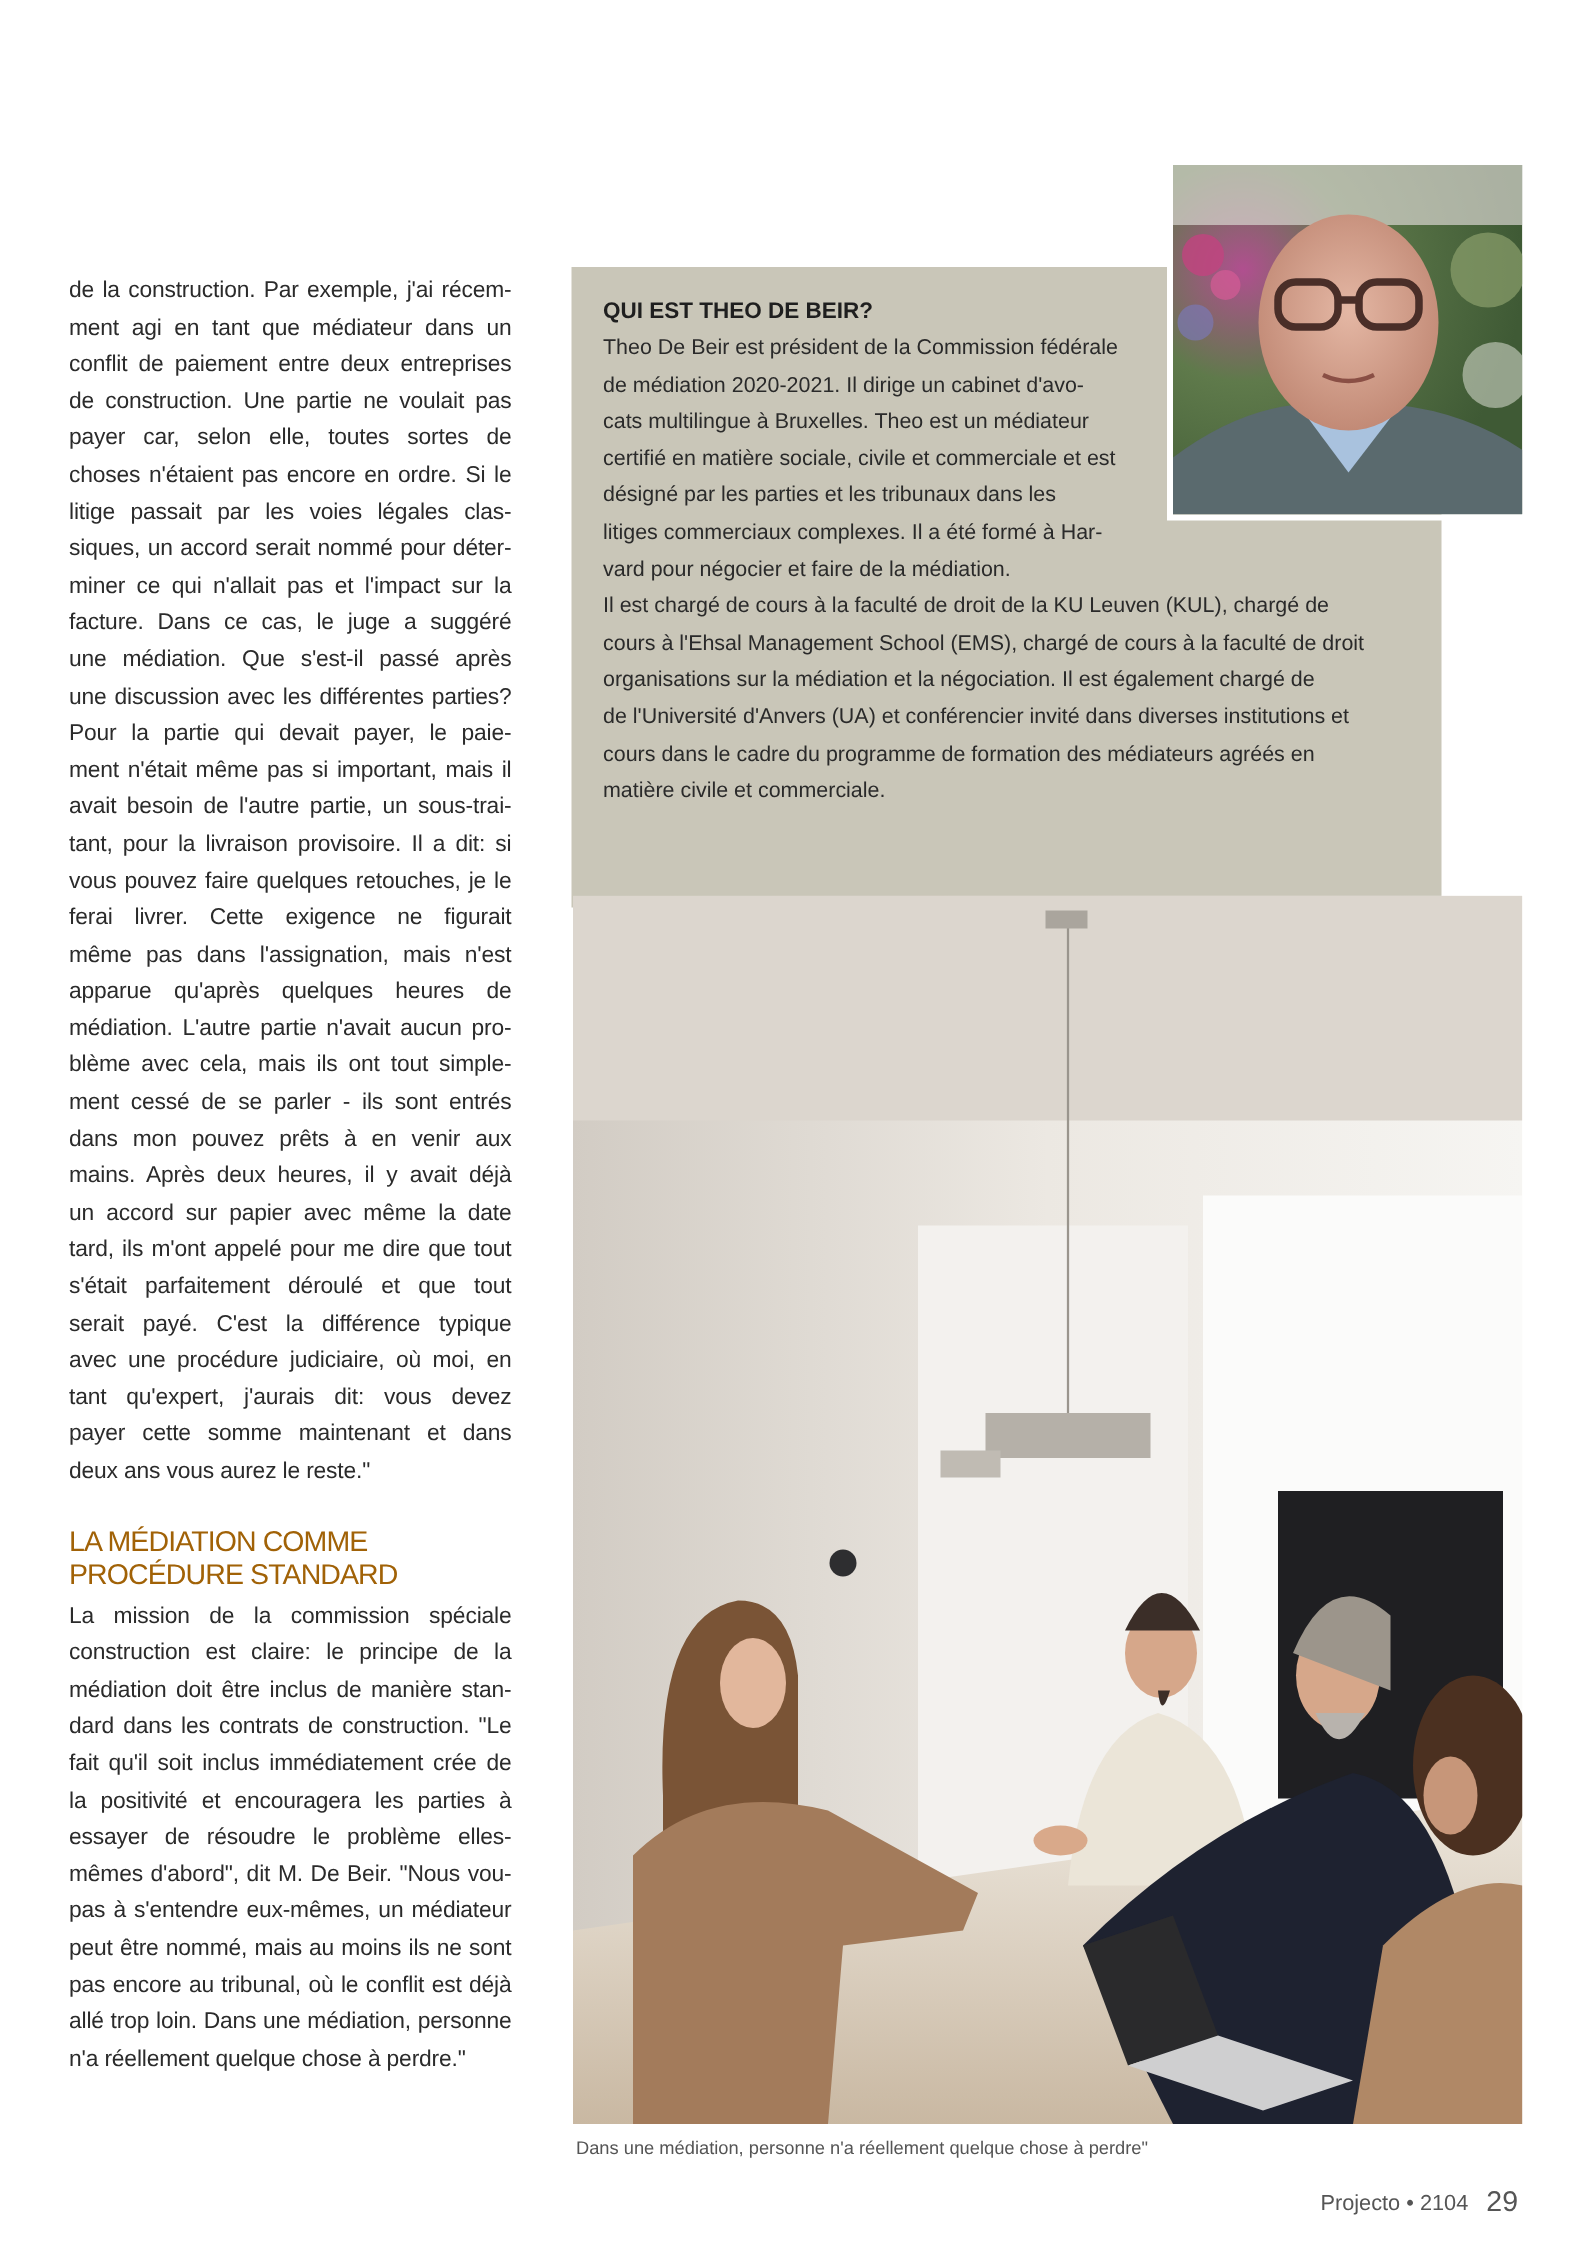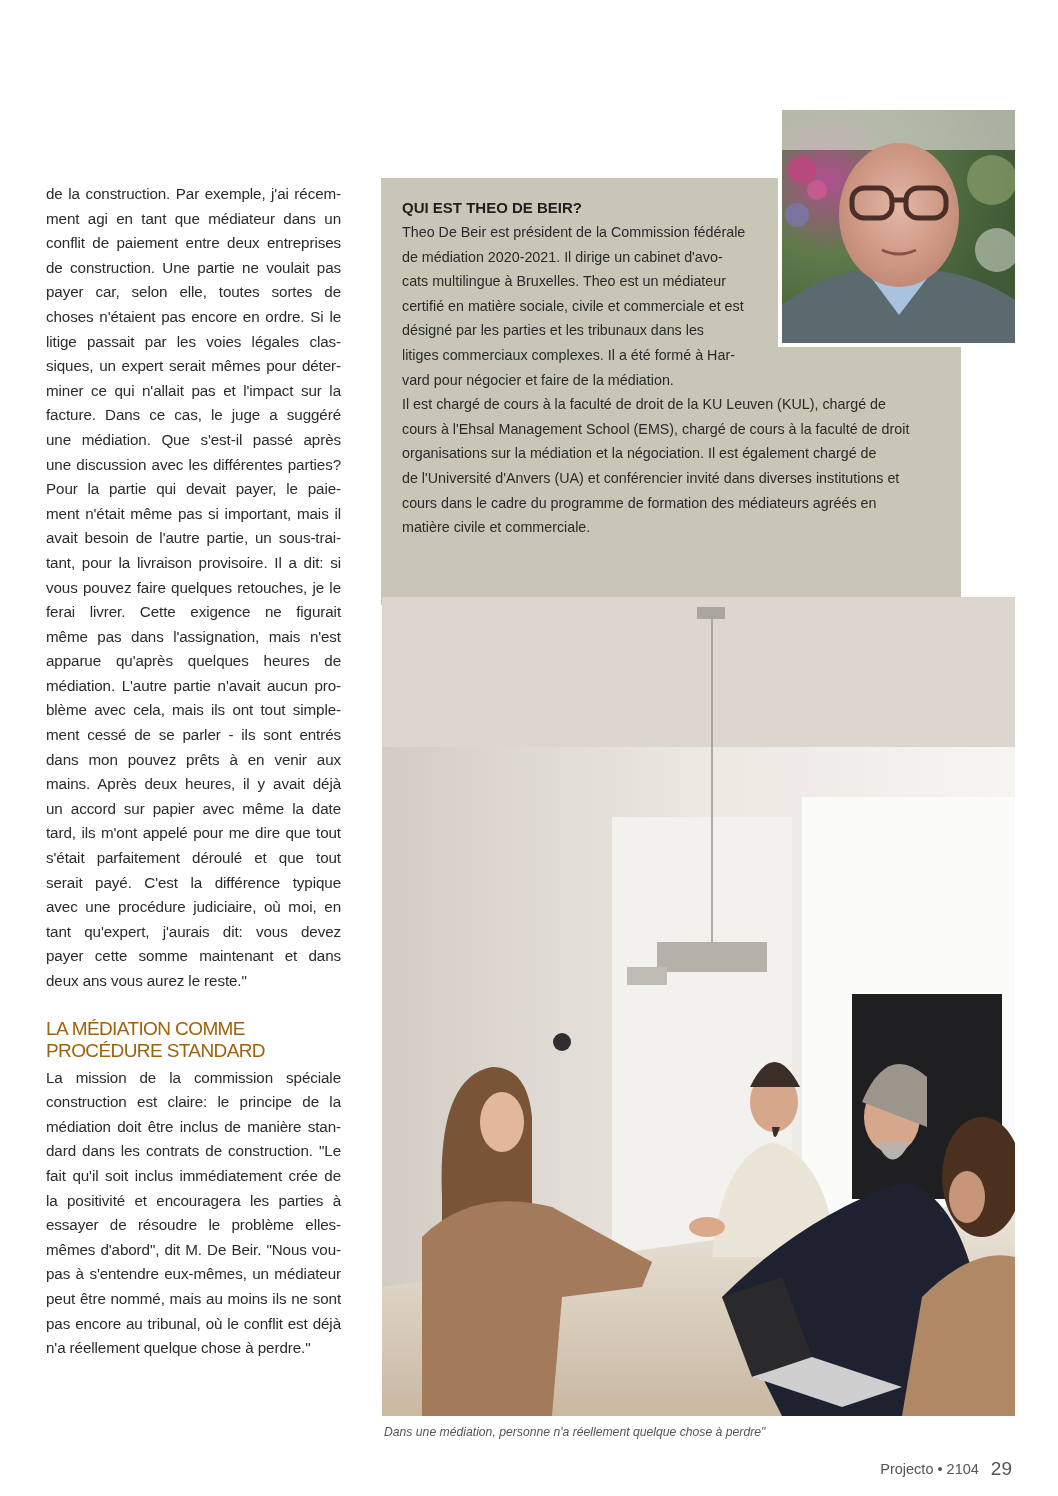--- a/index.html
+++ b/index.html
@@ -10,39 +10,39 @@
   .body-text .line { display:block; text-align:justify; text-align-last:justify; }
   .body-text .line.last { text-align-last:left; }
   .section-heading { font-size:19px; font-weight:normal; line-height:22px; letter-spacing:-0.6px; margin:24px 0 4px 0; color:#a16207; }
   .sidebar-box { position:absolute; left:381px; top:178px; width:580px; height:427px; background:#c9c6b8; }
   .sidebar-inner { position:absolute; left:21px; top:20px; width:545px; }
   .sidebar-title { font-size:15px; font-weight:bold; line-height:20px; color:#1f1f1f; margin:0 0 2px 0; }
   .sidebar-text { font-size:14.3px; line-height:24.6px; color:#2a2a2a; margin:0; }
   .sidebar-text .line { display:block; white-space:nowrap; }
   .portrait { position:absolute; left:782px; top:110px; width:233px; height:233px; overflow:hidden; border:4px solid #fff; box-sizing:content-box; margin-left:-4px; margin-top:-4px; }
   .office-photo { position:absolute; left:382px; top:597px; width:633px; height:819px; overflow:hidden; }
-  .caption { position:absolute; left:384px; top:1425px; font-size:12.2px; font-style:italic; color:#555; }
+  .caption { position:absolute; left:384px; top:1425px; font-size:12.2px; color:#555; }
   .footer-url { position:absolute; left:46px; top:1524px; font-size:18px; color:#555; text-decoration-color:#888; }
   .footer-right { position:absolute; right:46px; top:1458px; display:flex; align-items:center; gap:12px; color:#555; }
   .footer-mag { font-size:14.5px; }
   .footer-page { font-size:19px; }
 </style>
 </head>
 <body>
 
 <div class="col-left">
   <p class="body-text" id="p1">
       <span class="line">de la construction. Par exemple, j'ai récem-</span>
       <span class="line">ment agi en tant que médiateur dans un</span>
       <span class="line">conflit de paiement entre deux entreprises</span>
       <span class="line">de construction. Une partie ne voulait pas</span>
       <span class="line">payer car, selon elle, toutes sortes de</span>
       <span class="line">choses n'étaient pas encore en ordre. Si le</span>
       <span class="line">litige passait par les voies légales clas-</span>
-      <span class="line">siques, un expert serait mêmes pour déter-</span>
+      <span class="line">siques, un accord serait nommé pour déter-</span>
       <span class="line">miner ce qui n'allait pas et l'impact sur la</span>
       <span class="line">facture. Dans ce cas, le juge a suggéré</span>
       <span class="line">une médiation. Que s'est-il passé après</span>
       <span class="line">une discussion avec les différentes parties?</span>
       <span class="line">Pour la partie qui devait payer, le paie-</span>
       <span class="line">ment n'était même pas si important, mais il</span>
       <span class="line">avait besoin de l'autre partie, un sous-trai-</span>
       <span class="line">tant, pour la livraison provisoire. Il a dit: si</span>
       <span class="line">vous pouvez faire quelques retouches, je le</span>
       <span class="line">ferai livrer. Cette exigence ne figurait</span>
@@ -71,20 +71,21 @@
       <span class="line">construction est claire: le principe de la</span>
       <span class="line">médiation doit être inclus de manière stan-</span>
       <span class="line">dard dans les contrats de construction. "Le</span>
       <span class="line">fait qu'il soit inclus immédiatement crée de</span>
       <span class="line">la positivité et encouragera les parties à</span>
       <span class="line">essayer de résoudre le problème elles-</span>
       <span class="line">mêmes d'abord", dit M. De Beir. "Nous vou-</span>
       <span class="line">pas à s'entendre eux-mêmes, un médiateur</span>
       <span class="line">peut être nommé, mais au moins ils ne sont</span>
       <span class="line">pas encore au tribunal, où le conflit est déjà</span>
+      <span class="line">allé trop loin. Dans une médiation, personne</span>
       <span class="line last">n'a réellement quelque chose à perdre."</span>
     </p>
 </div>
 
 <div class="sidebar-box">
   <div class="sidebar-inner">
     <div class="sidebar-title">QUI EST THEO DE BEIR?</div>
     <p class="sidebar-text" id="sb">
         <span class="line">Theo De Beir est président de la Commission fédérale</span>
         <span class="line">de médiation 2020-2021. Il dirige un cabinet d'avo-</span>

